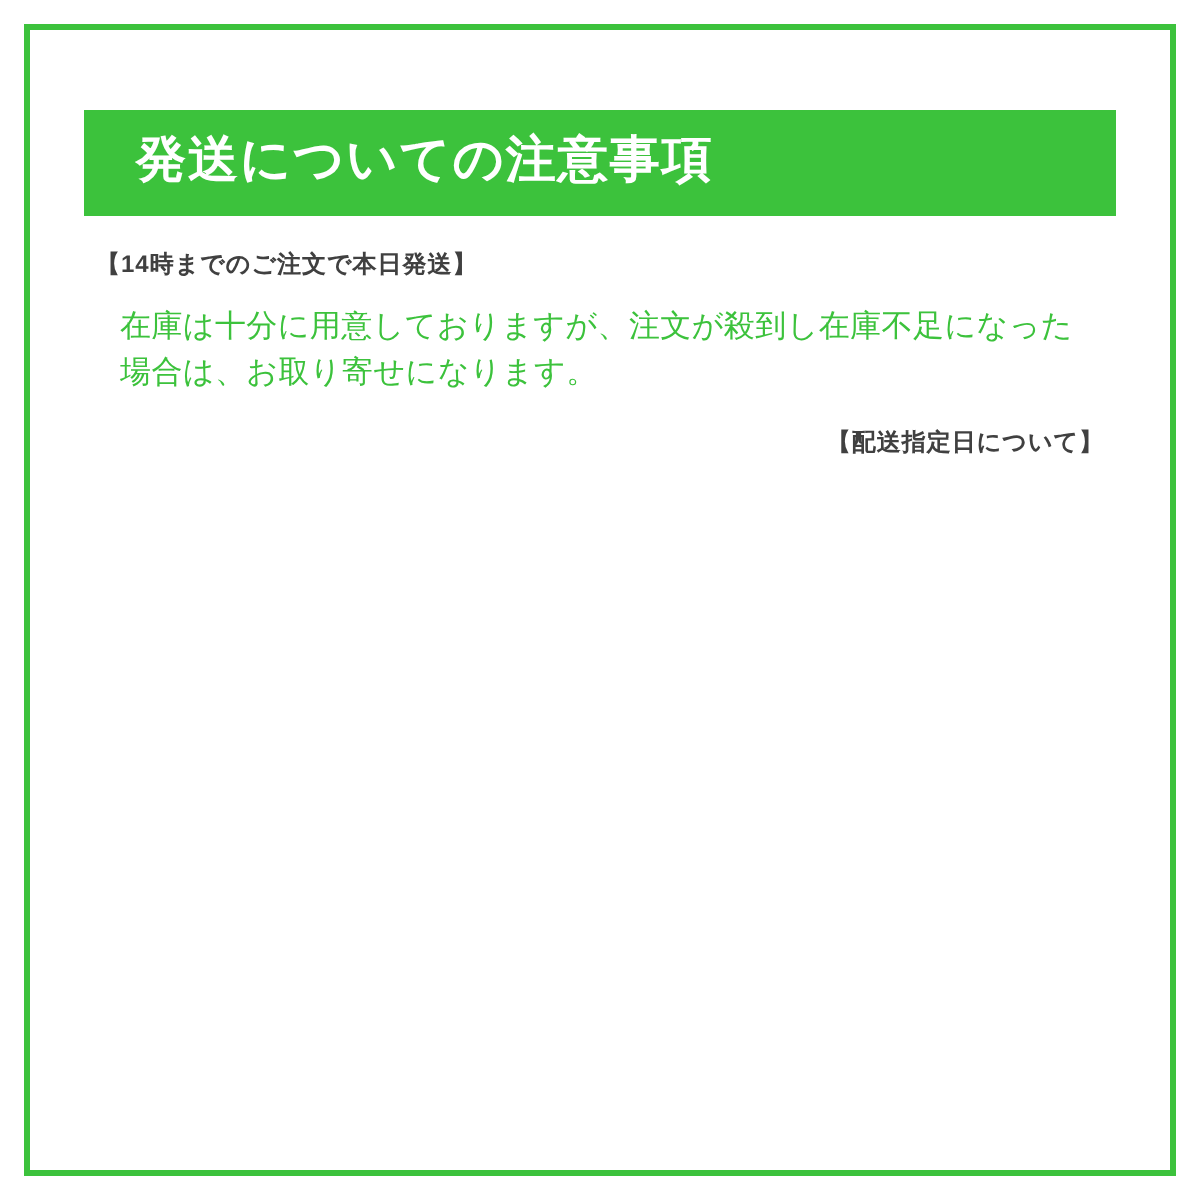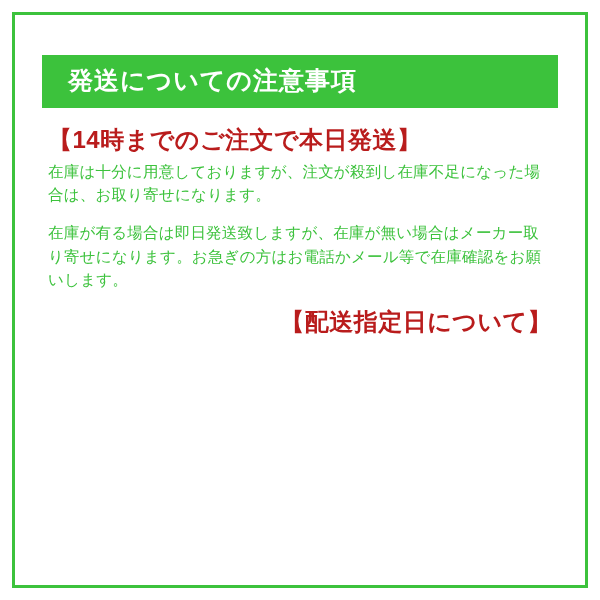--- a/index.html
+++ b/index.html
@@ -55,32 +55,32 @@
     padding: 16px 6px 0 6px;
   }
   .section {
     margin-bottom: 14px;
   }
   .section:last-child {
     margin-bottom: 0;
     text-align: right;
   }
   .section-heading {
-    color: #b91c1c;
+    color: #404040;
     font-weight: bold;
-    font-size: 24px;
+    font-size: 12px;
     line-height: 1.35;
     margin: 0 0 4px 0;
     letter-spacing: 0.5px;
   }
   .section-body {
     color: #3cc23c;
     font-size: 15.5px;
     line-height: 1.52;
-    margin: 0;
+    margin: 12px;
     letter-spacing: 0.2px;
   }
   .section-body p {
     margin: 0;
   }
 </style>
 </head>
 <body>
 
 <div class="page">
@@ -93,23 +93,20 @@
     <div class="sections">
 
       <div class="section">
         <div class="section-heading">【14時までのご注文で本日発送】</div>
         <div class="section-body">
           <p>在庫は十分に用意しておりますが、注文が殺到し在庫不足になった場合は、お取り寄せになります。</p>
         </div>
       </div>
 
       <div class="section">
-        <div class="section-body">
-          <p>在庫が有る場合は即日発送致しますが、在庫が無い場合はメーカー取り寄せになります。お急ぎの方はお電話かメール等で在庫確認をお願いします。</p>
-        </div>
       </div>
 
       <div class="section">
       </div>
 
       <div class="section">
         <div class="section-heading">【配送指定日について】</div>
       </div>
 
     </div>

